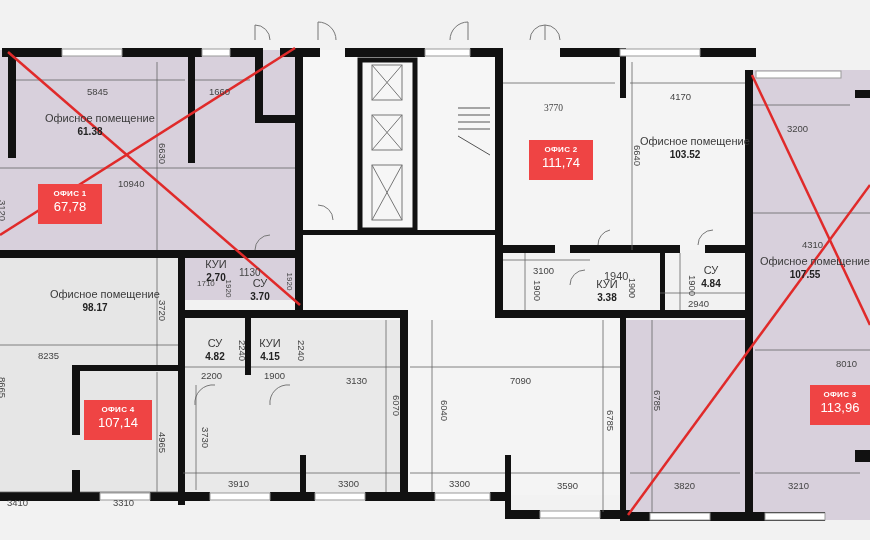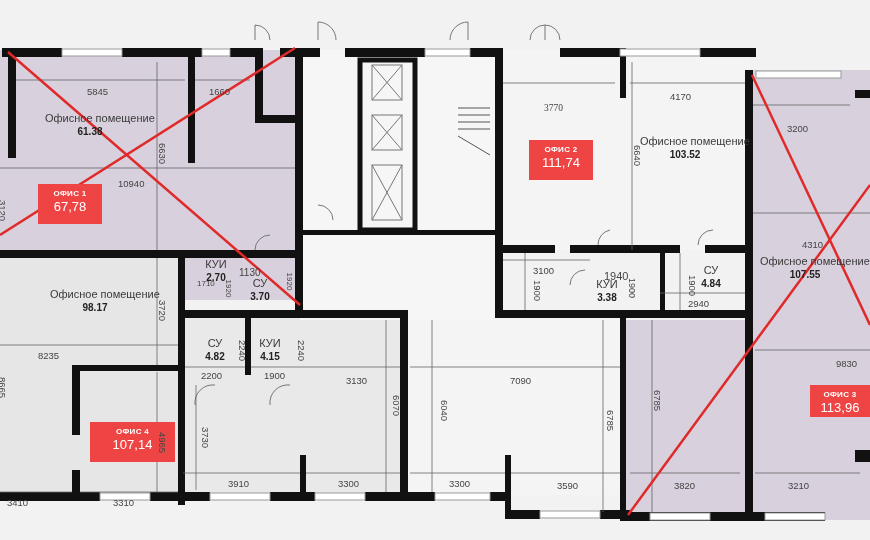--- a/index.html
+++ b/index.html
@@ -218,40 +218,40 @@
 </div>
 
 <div class="badge" style="left:38px;top:184px;width:64px;height:40px;">
   <span class="t">ОФИС 1</span>
   <span class="a">67,78</span>
 </div>
 <div class="badge" style="left:529px;top:140px;width:64px;height:40px;">
   <span class="t">ОФИС 2</span>
   <span class="a">111,74</span>
 </div>
-<div class="badge" style="left:810px;top:385px;width:60px;height:32px;">
+<div class="badge" style="left:810px;top:385px;width:60px;height:40px;">
   <span class="t">ОФИС 3</span>
   <span class="a">113,96</span>
 </div>
-<div class="badge" style="left:84px;top:422px;width:85px;height:40px;margin-left:6px;">
+<div class="badge" style="left:84px;top:400px;width:68px;height:40px;">
   <span class="t">ОФИС 4</span>
   <span class="a">107,14</span>
 </div>
 
 <span class="dim" style="left:87px;top:86px;">5845</span>
 <span class="dim" style="left:209px;top:86px;">1660</span>
 <span class="dim v" style="left:152px;top:148px;">6630</span>
 <span class="dim" style="left:118px;top:178px;">10940</span>
 <span class="dim v" style="left:-8px;top:205px;">3120</span>
 <span class="dim" style="left:544px;top:103px;font-family:Liberation Serif, serif;">3770</span>
 <span class="dim" style="left:670px;top:91px;text-align:center;">4170</span>
 <span class="dim v" style="left:627px;top:150px;">6640</span>
 <span class="dim" style="left:787px;top:123px;">3200</span>
 <span class="dim" style="left:802px;top:222px;margin-top:17px;">4310</span>
-<span class="dim" style="left:836px;top:358px;">9830</span>
+<span class="dim" style="left:836px;top:358px;">8010</span>
 <span class="dim v" style="left:647px;top:395px;">6785</span>
 <span class="dim" style="left:674px;top:480px;">3820</span>
 <span class="dim" style="left:788px;top:480px;">3210</span>
 <span class="dim v" style="left:152px;top:305px;">3720</span>
 <span class="dim" style="left:38px;top:350px;">8235</span>
 <span class="dim v" style="left:-8px;top:382px;">8665</span>
 <span class="dim v" style="left:152px;top:437px;">4965</span>
 <span class="dim" style="left:7px;top:497px;">3410</span>
 <span class="dim" style="left:113px;top:497px;">3310</span>
 <span class="dim" style="left:197px;top:279px;font-size:8px;">1710</span>

